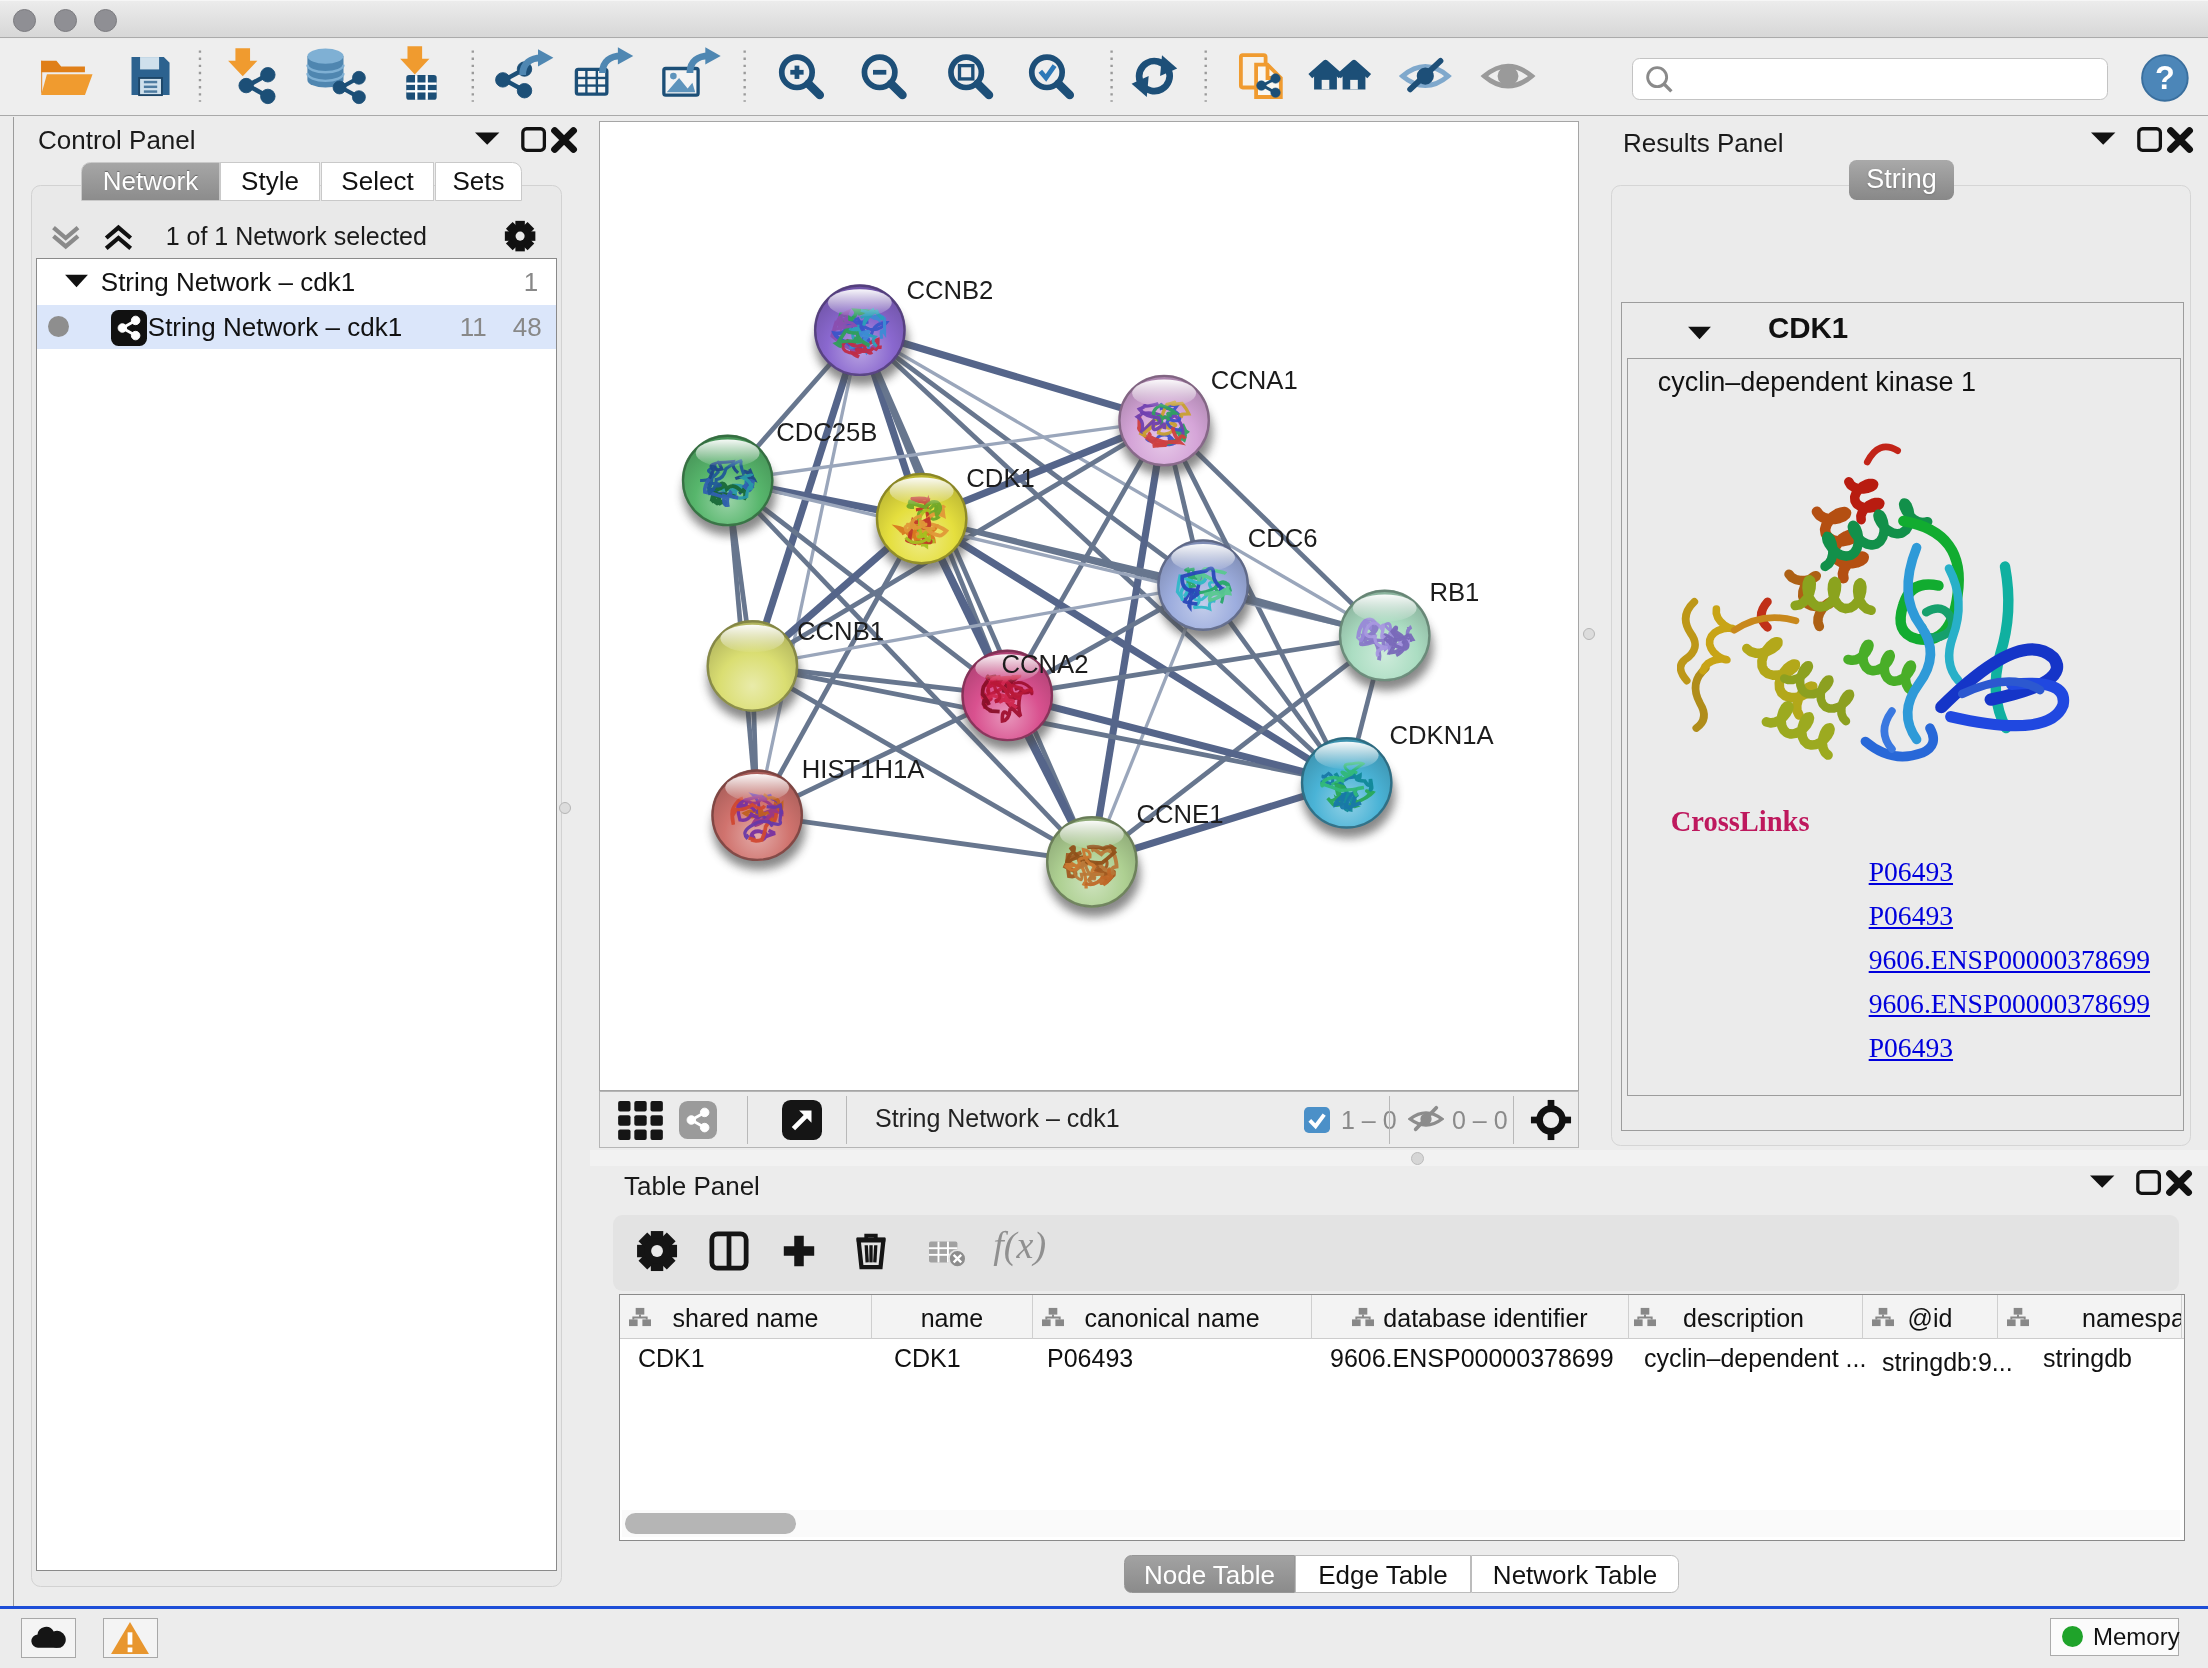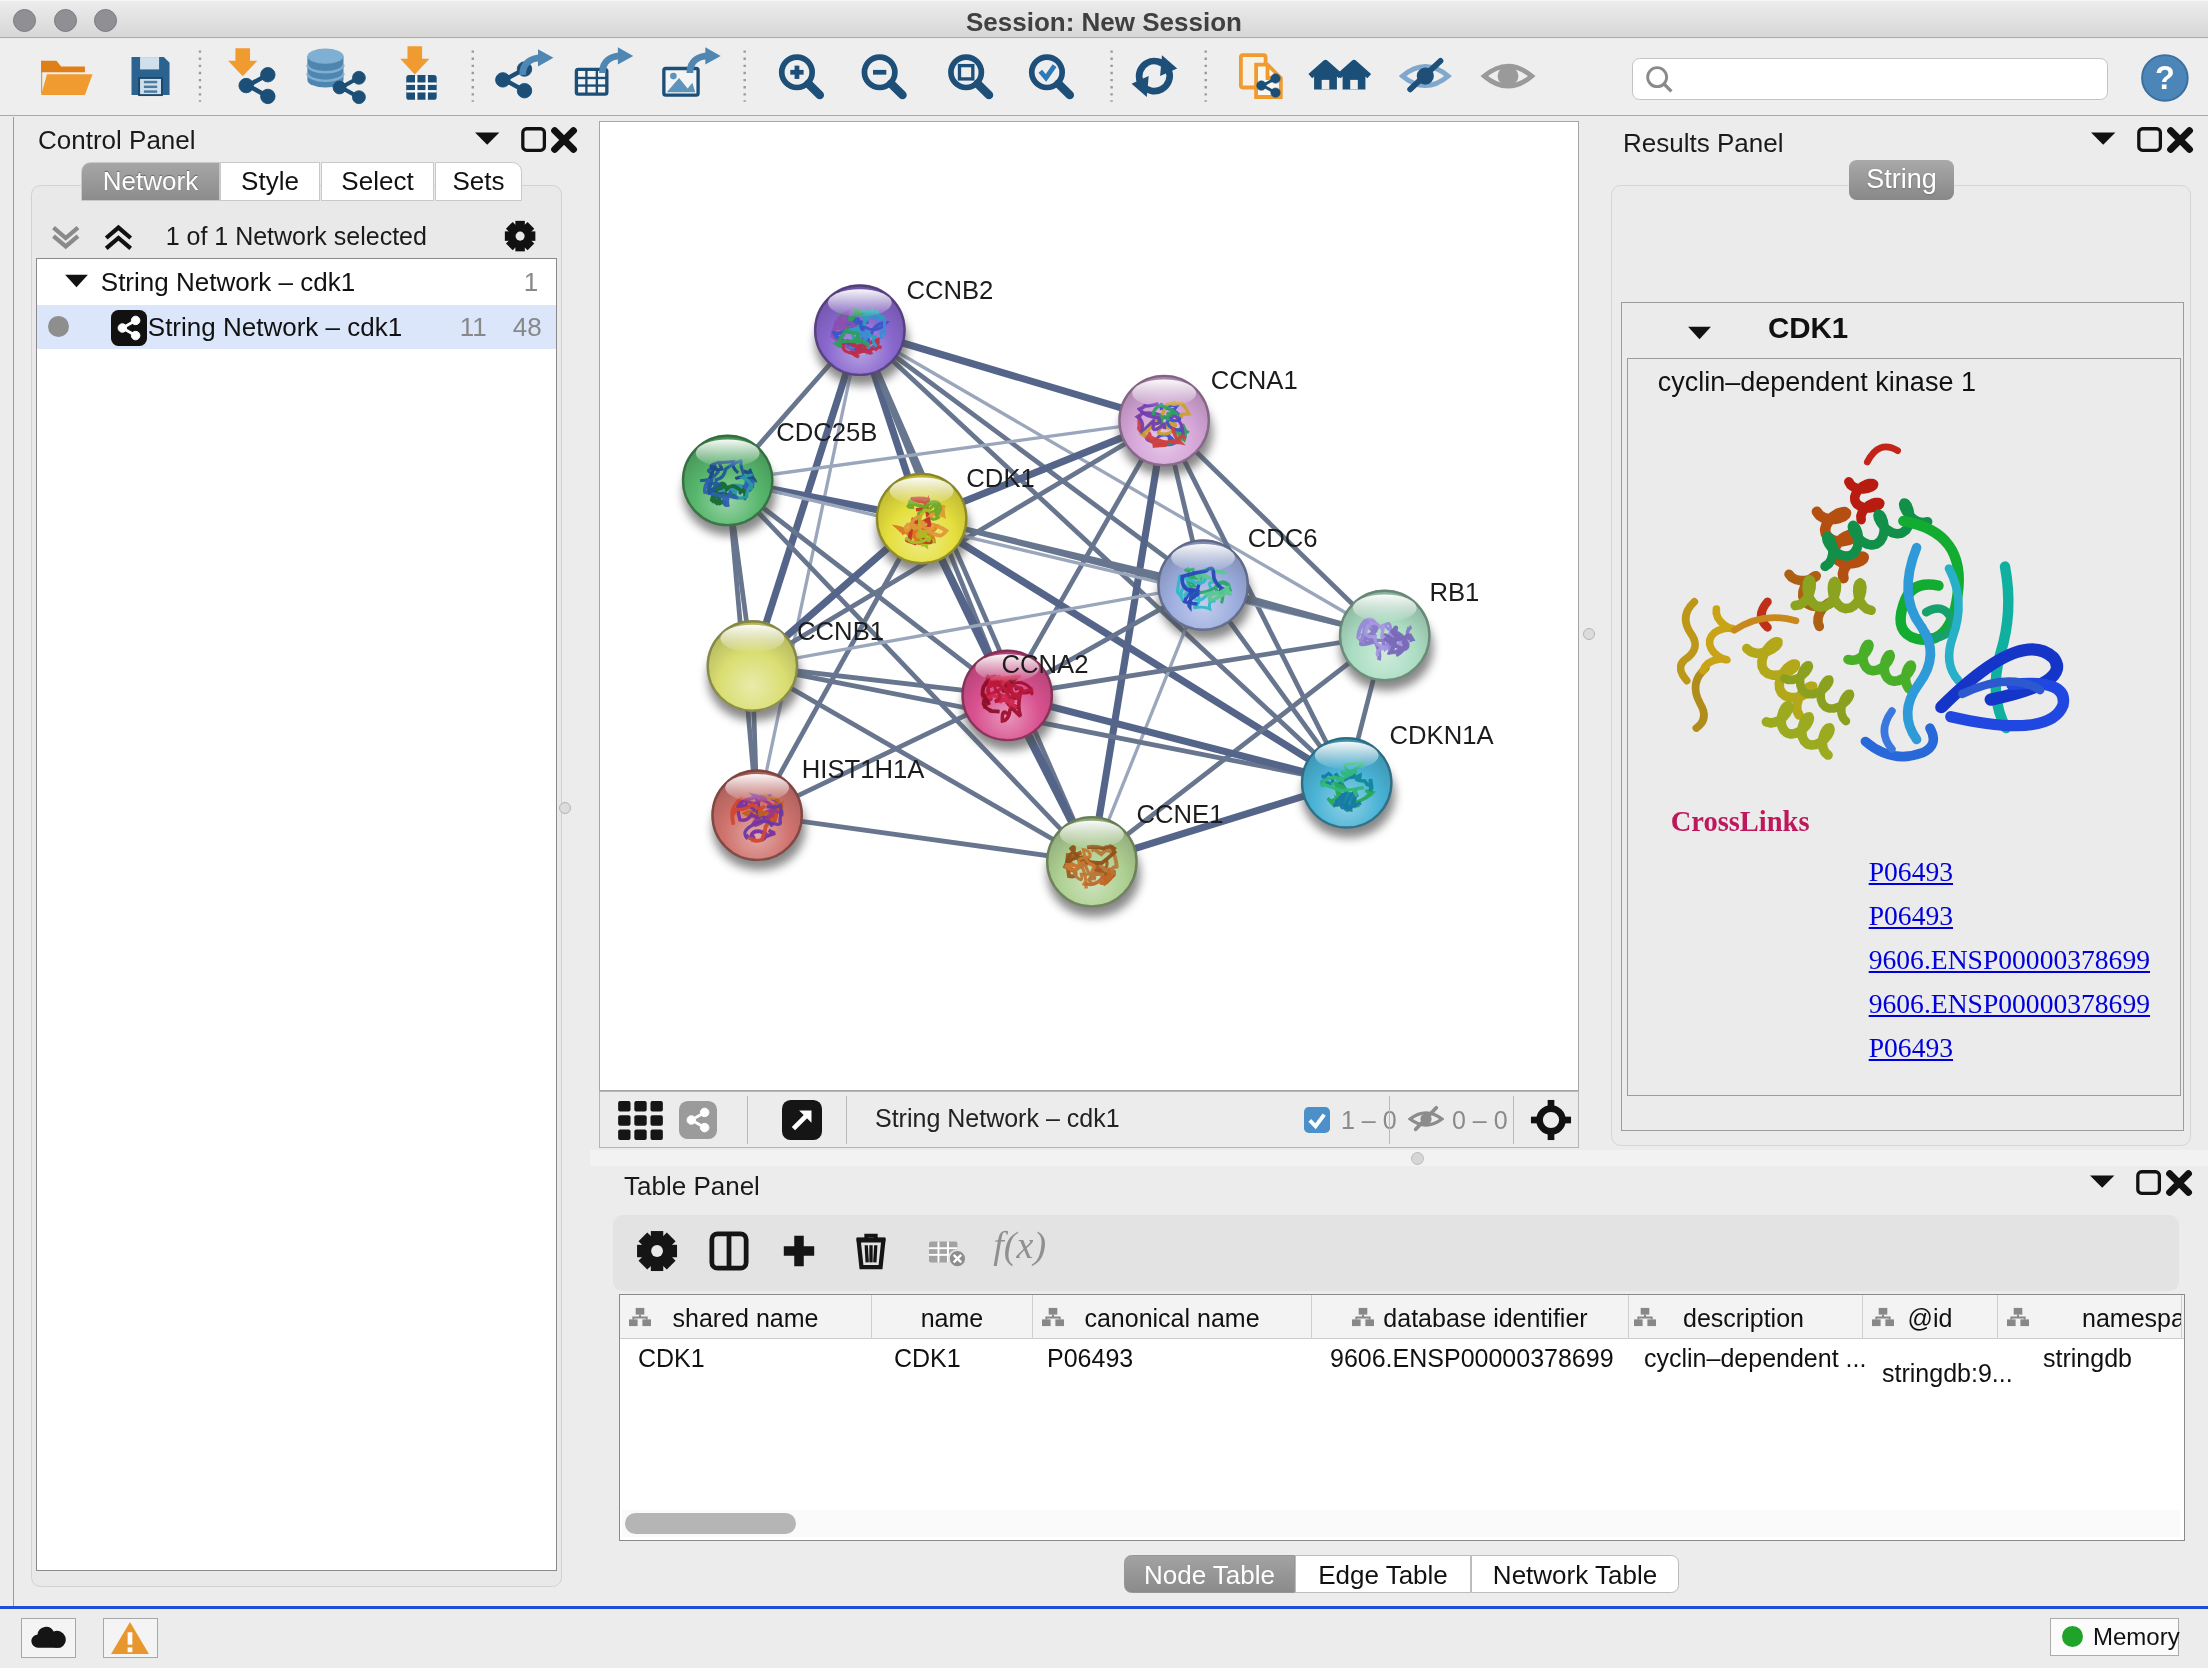--- a/index.html
+++ b/index.html
@@ -55,21 +55,20 @@
   .stbtn { position:absolute; top:8.6px; width:55px; height:40px; background:#f4f4f4; border:1.9px solid #a8a8a8; }
   #membtn { left:2050px; top:8.6px; width:129px; height:38px; background:#fbfbfb; border:1.9px solid #ababab; font-size:24px; }
 </style>
 </head>
 <body>
 
 <div id="titlebar" class="abs">
   <div class="tl abs" style="left:13.3px;"></div>
   <div class="tl abs" style="left:54px;"></div>
   <div class="tl abs" style="left:94px;"></div>
-  <div id="title" class="abs">Session: New Session</div>
 </div>
 
 <div id="toolbar" class="abs">
   <div id="tbicons">
       <svg class="abs" style="left:0;top:0;" width="2208" height="77" viewBox="0 0 2322 81">
         <line x1="210" y1="12" x2="210" y2="66" stroke="#9a9a9a" stroke-width="2.5" stroke-dasharray="2.5 5"></line>
         <line x1="497" y1="12" x2="497" y2="66" stroke="#9a9a9a" stroke-width="2.5" stroke-dasharray="2.5 5"></line>
         <line x1="783" y1="12" x2="783" y2="66" stroke="#9a9a9a" stroke-width="2.5" stroke-dasharray="2.5 5"></line>
         <line x1="1169" y1="12" x2="1169" y2="66" stroke="#9a9a9a" stroke-width="2.5" stroke-dasharray="2.5 5"></line>
         <line x1="1268" y1="12" x2="1268" y2="66" stroke="#9a9a9a" stroke-width="2.5" stroke-dasharray="2.5 5"></line>
@@ -801,21 +800,21 @@
             </svg></span>
           <span class="thname" style="text-align:left; left:84px;">namespace</span>
         </div>
       </div>
     <div id="trowdata" class="abs" style="left:0; top:46px; width:100%; height:34px; font-size:25px; color:#111;">
         <span class="abs" style="left:18px; top:2.9px;">CDK1</span>
         <span class="abs" style="left:274px; top:2.9px;">CDK1</span>
         <span class="abs" style="left:427px; top:2.9px;">P06493</span>
         <span class="abs" style="left:710px; top:2.9px;">9606.ENSP00000378699</span>
         <span class="abs" style="left:1024px; top:2.9px;">cyclin–dependent ...</span>
-        <span class="abs" style="left:1262px; top:18px;">stringdb:9...</span>
+        <span class="abs" style="left:1262px; top:7px;">stringdb:9...</span>
         <span class="abs" style="left:1423px; top:2.9px;">stringdb</span>
       </div>
     <div class="abs" style="left:1.9px; top:215px; width:1558px; height:27px; background:#fafafa;">
       <div class="abs" style="left:2.9px; top:2.9px; width:171px; height:21px; background:#b5b5b5; border-radius:10.5px;"></div>
     </div>
   </div>
   <div class="tabs2" style="left:525px; width:171px; background:linear-gradient(#a2a2a2,#8b8b8b); color:#fff; line-height:38px; border:1px solid #979797; border-radius:7.6px 0 0 7.6px;">Node Table</div>
   <div class="tabs2" style="left:696px; width:176px; background:#fff; color:#111; line-height:38px; border:1px solid #bcbcbc;">Edge Table</div>
   <div class="tabs2" style="left:872px; width:208px; background:#fff; color:#111; line-height:38px; border:1px solid #bcbcbc; border-radius:0 7.6px 7.6px 0;">Network Table</div>
 </div>

